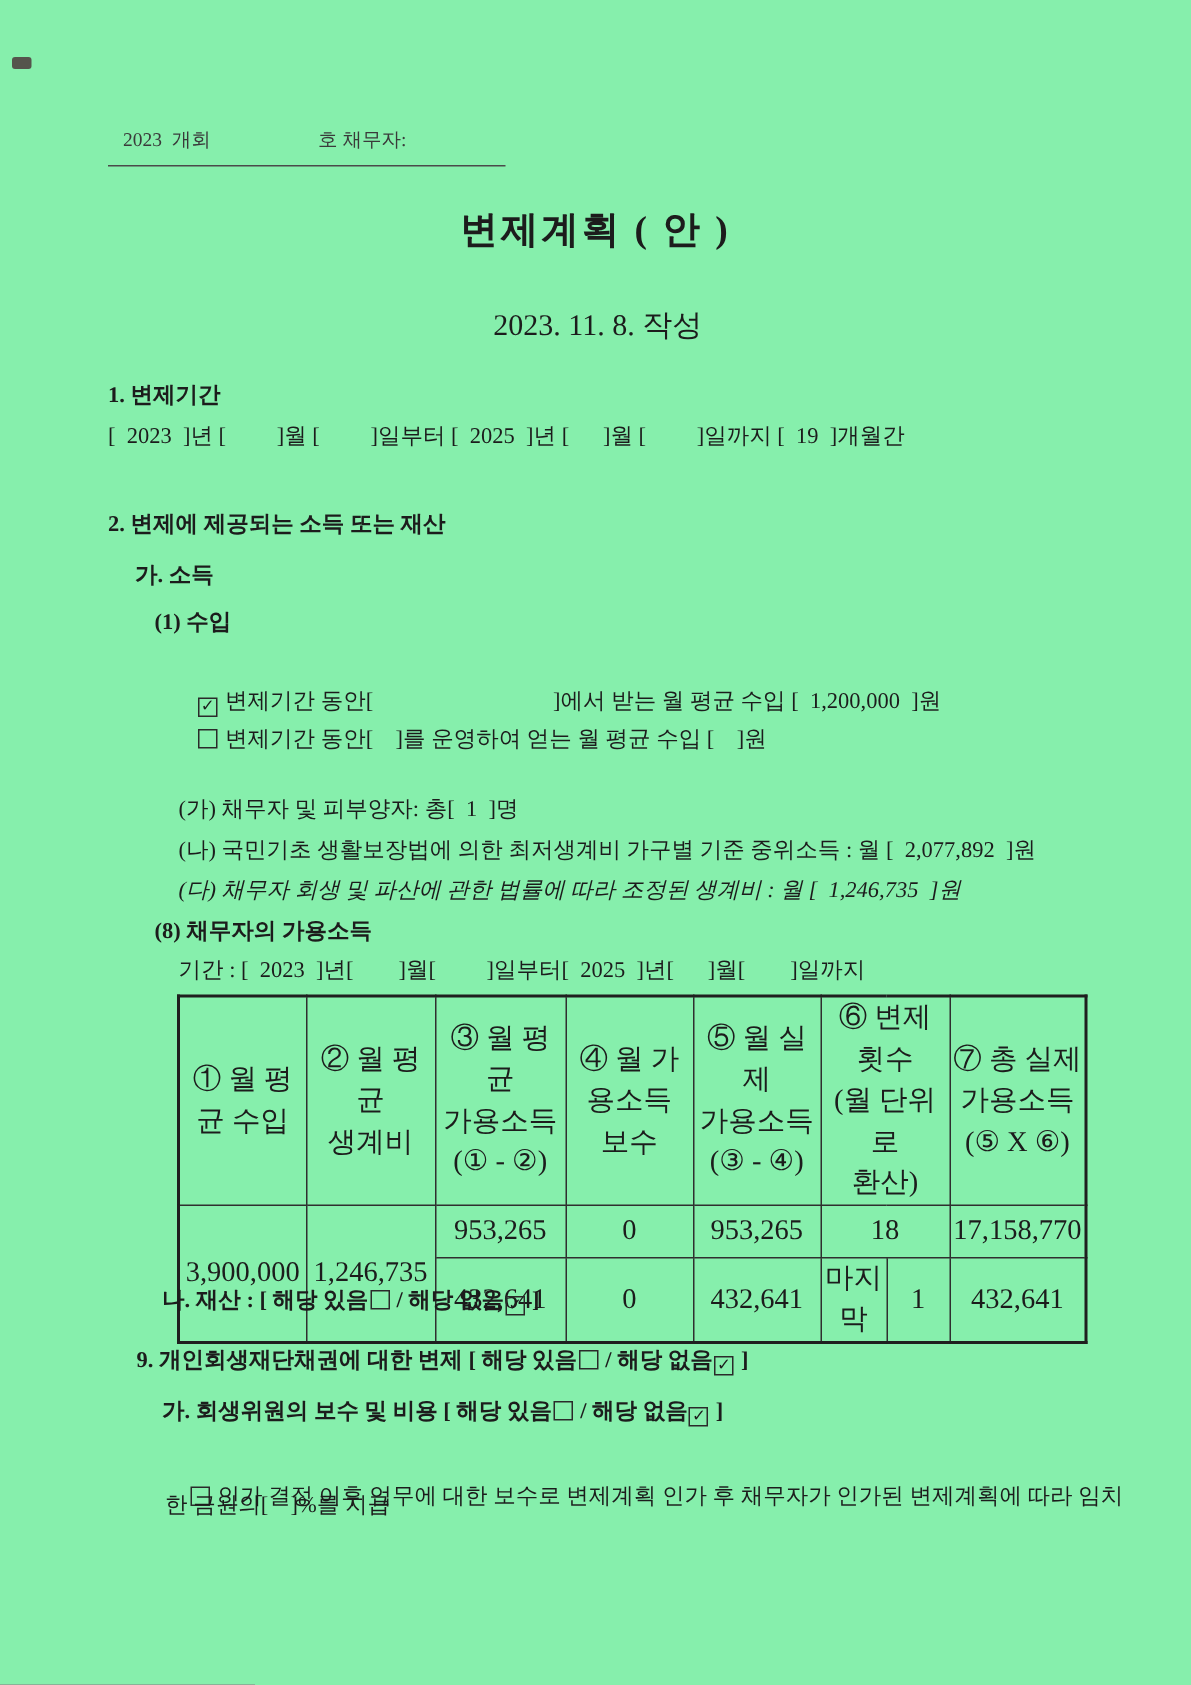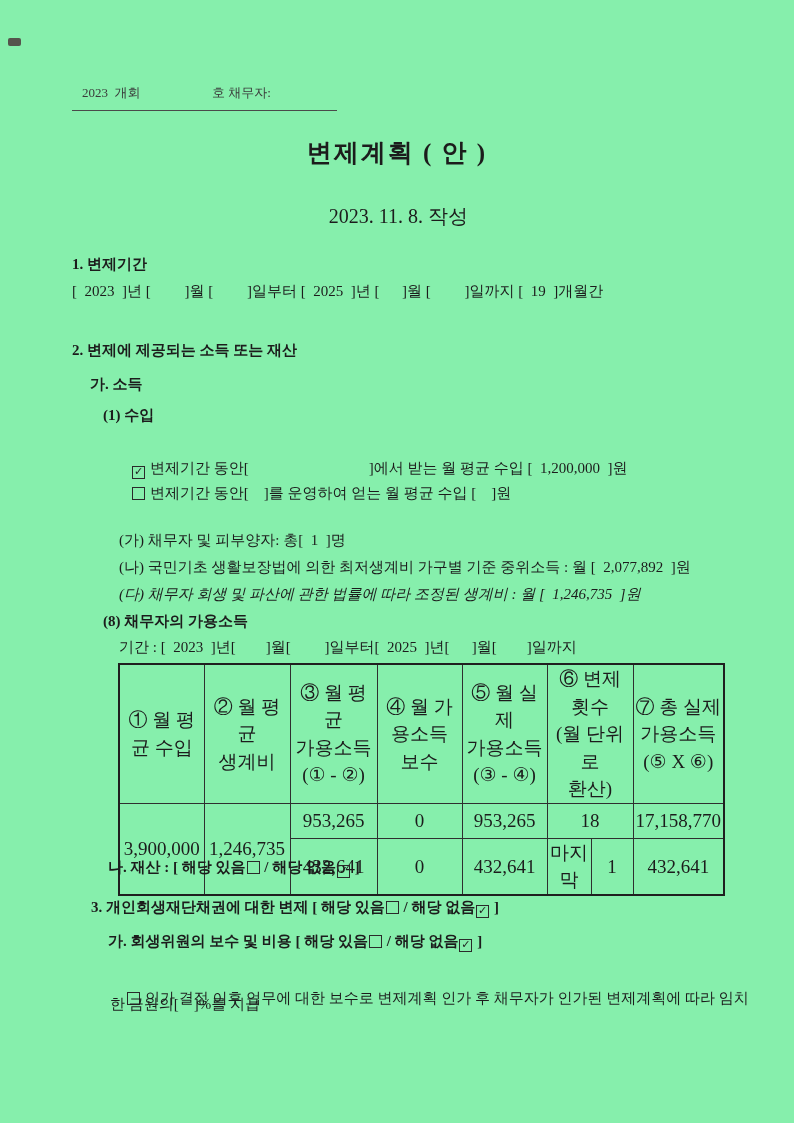--- a/index.html
+++ b/index.html
@@ -157,21 +157,21 @@
       <td>432,641</td>
     </tr>
   </tbody>
     </table>
 
   <div class="abs line bold" style="left:93px;top:838px;">
     <span>나. 재산 : [ 해당 있음</span><span class="cb inline"></span><span> / 해당 없음</span><span class="cb inline">✓</span><span> ]</span>
   </div>
 
   <div class="abs line bold" style="left:76px;top:878px;">
-    <span>3. 개인회생재단채권에 대한 변제 [ 해당 있음</span><span class="cb inline"></span><span> / 해당 없음</span><span class="cb inline">✓</span><span> ]</span>
+    <span>9. 개인회생재단채권에 대한 변제 [ 해당 있음</span><span class="cb inline"></span><span> / 해당 없음</span><span class="cb inline">✓</span><span> ]</span>
   </div>
 
   <div class="abs line bold" style="left:93px;top:912px;">
     <span>가. 회생위원의 보수 및 비용 [ 해당 있음</span><span class="cb inline"></span><span> / 해당 없음</span><span class="cb inline">✓</span><span> ]</span>
   </div>
 
   <div class="abs line" style="left:112px;top:969px;font-family:Liberation Serif, serif;">
     <span class="cb lead"></span><span>인가 결정 이후 업무에 대한 보수로 변제계획 인가 후 채무자가 인가된 변제계획에 따라 임치</span>
   </div>
   <div class="abs line" style="left:110px;top:995px;">한 금원의[    ]%를 지급</div>

